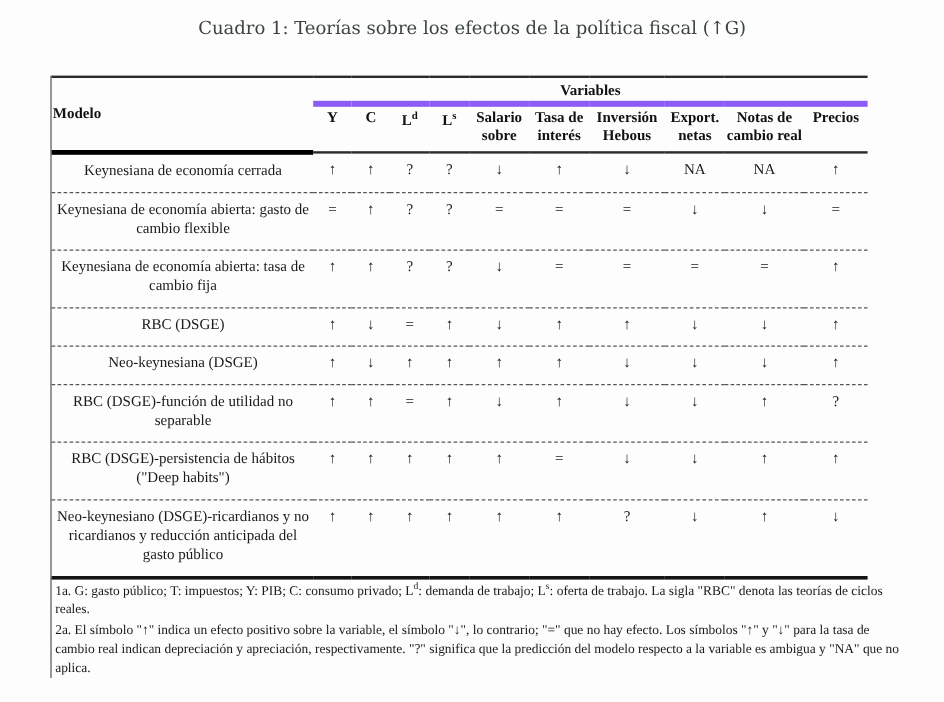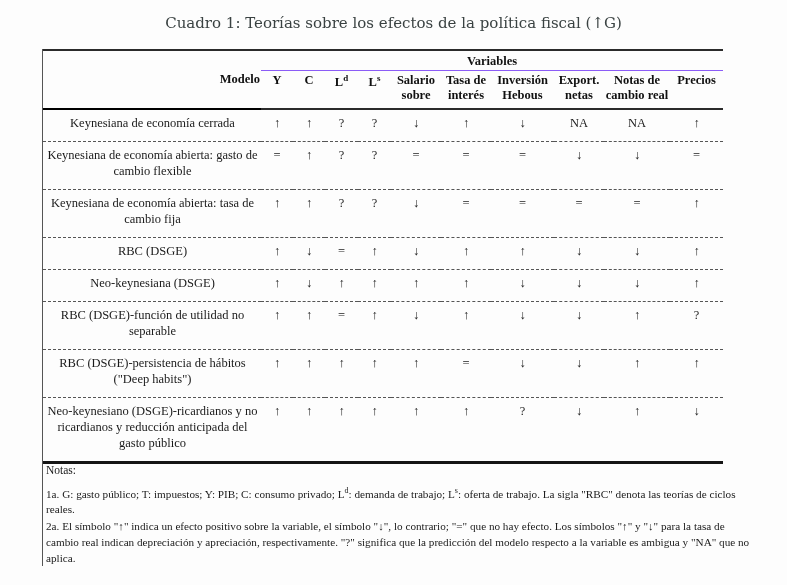--- a/index.html
+++ b/index.html
@@ -10,44 +10,44 @@
     color: #1a1a1a;
     overflow: hidden;
   }
   .page { position: relative; width: 787px; height: 585px; }
   .caption {
     text-align: center;
     font-family: "DejaVu Serif", serif;
     font-size: 15px;
     color: #3a4242;
     padding-top: 14px;
-    margin-bottom: 17px;
+    margin-bottom: 31px;
   }
   .content {
     margin-left: 42px;
     width: 716px;
     border-left: 1px solid #555;
   }
   table {
     border-collapse: collapse;
     table-layout: fixed;
     width: 680px;
     border-top: 2px solid #2b2b2b;
     border-bottom: 3px solid #151515;
   }
   thead th { font-weight: bold; font-size: 12.5px; color: #111; }
   th.variables {
-    border-bottom: 1px solid #8b5cf6;
+    border-bottom: 5px solid #8b5cf6;
     text-align: center;
     padding: 3px 0 1px 0;
   }
   th.modelo {
     vertical-align: middle;
-    text-align: right;
-    border-bottom: 2px solid #000000;
+    text-align: left;
+    border-bottom: 4px solid #000000;
   }
   tr.col-head-row th {
     vertical-align: top;
     text-align: center;
     line-height: 1.22;
     padding: 2px 0 4px 0;
     border-bottom: 2px solid #2b2b2b;
   }
   thead sup { font-size: 9px; }
   tbody td {
@@ -207,18 +207,17 @@
             <td class="val-cell">↑</td>
             <td class="val-cell">?</td>
             <td class="val-cell">↓</td>
             <td class="val-cell">↑</td>
             <td class="val-cell">↓</td>
           </tr>
         </tbody>
     </table>
 
     <div class="footer">
-      <div class="notas">Notas:</div>
       <div class="note"><span>1a. G: gasto público; T: impuestos; Y: PIB; C: consumo privado; L</span><sup>d</sup><span>: demanda de trabajo; L</span><sup>s</sup><span>: oferta de trabajo. La sigla "RBC" denota las teorías de ciclos reales.</span></div>
       <div class="note">2a. El símbolo "↑" indica un efecto positivo sobre la variable, el símbolo "↓", lo contrario; "=" que no hay efecto. Los símbolos "↑" y "↓" para la tasa de cambio real indican depreciación y apreciación, respectivamente. "?" significa que la predicción del modelo respecto a la variable es ambigua y "NA" que no aplica.</div>
     </div>
   </div>
 </div>
 
 </body></html>

